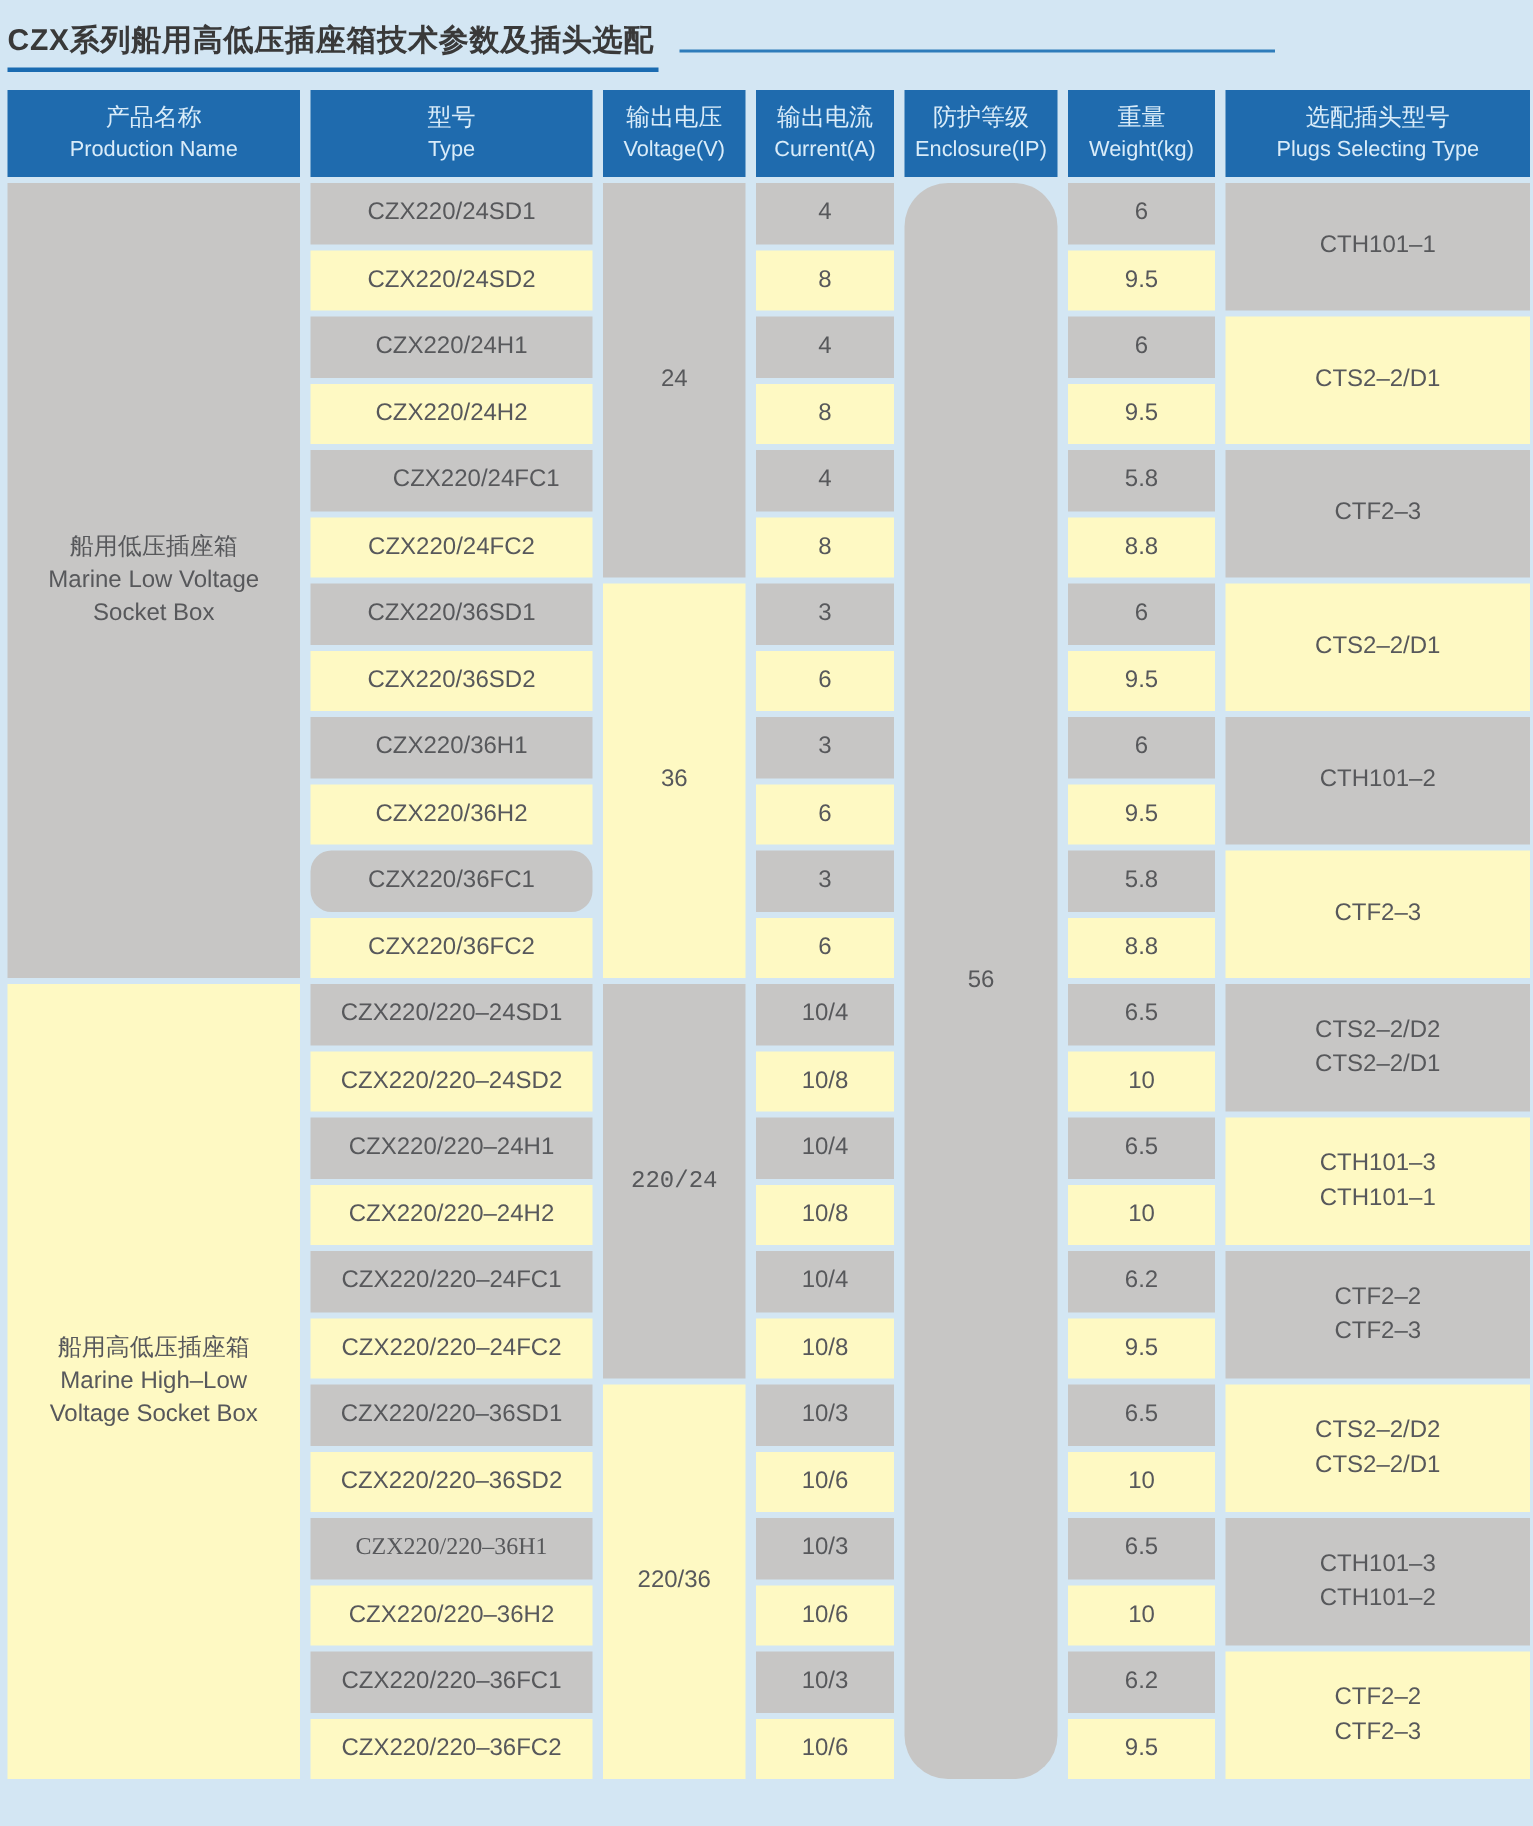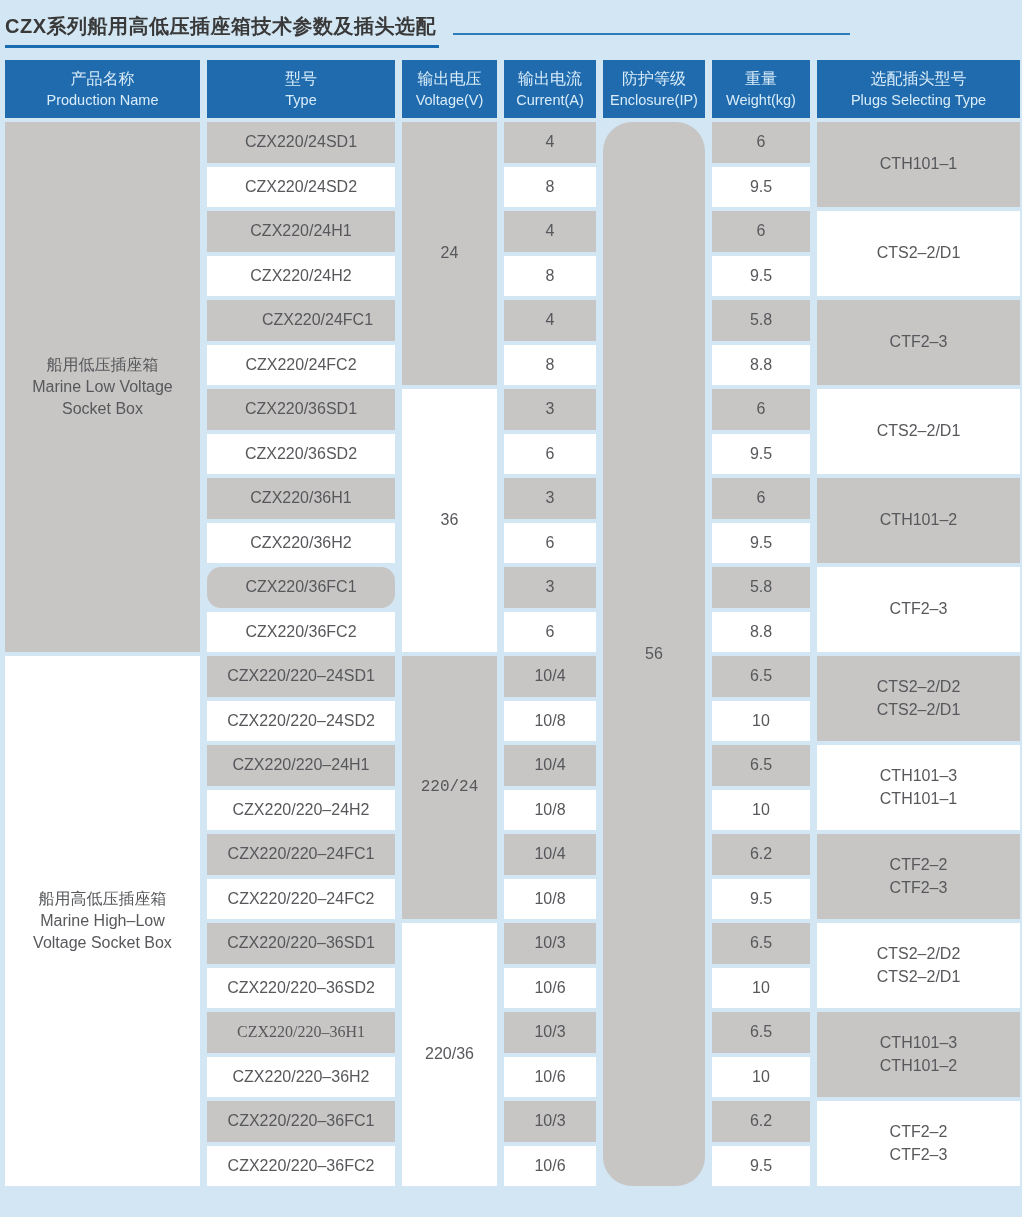--- a/index.html
+++ b/index.html
@@ -47,21 +47,21 @@
     display: flex;
     flex-direction: column;
     align-items: center;
     justify-content: center;
     text-align: center;
     font-size: 16px;
     line-height: 1.38;
     color: #57585b;
   }
   .cell.dark  { background: #c7c6c5; }
-  .cell.light { background: #ffffff; }
+  .cell.light { background: #fef9c3; }
   .cell.header {
     background: #1f6bae;
     color: #d9ecf9;
   }
   .cell.header .zh { font-size: 16px; }
   .cell.header .en { font-size: 14.5px; }
   .cell .en-wrap { display: block; max-width: 172px; }
 </style>
 </head>
 <body>

